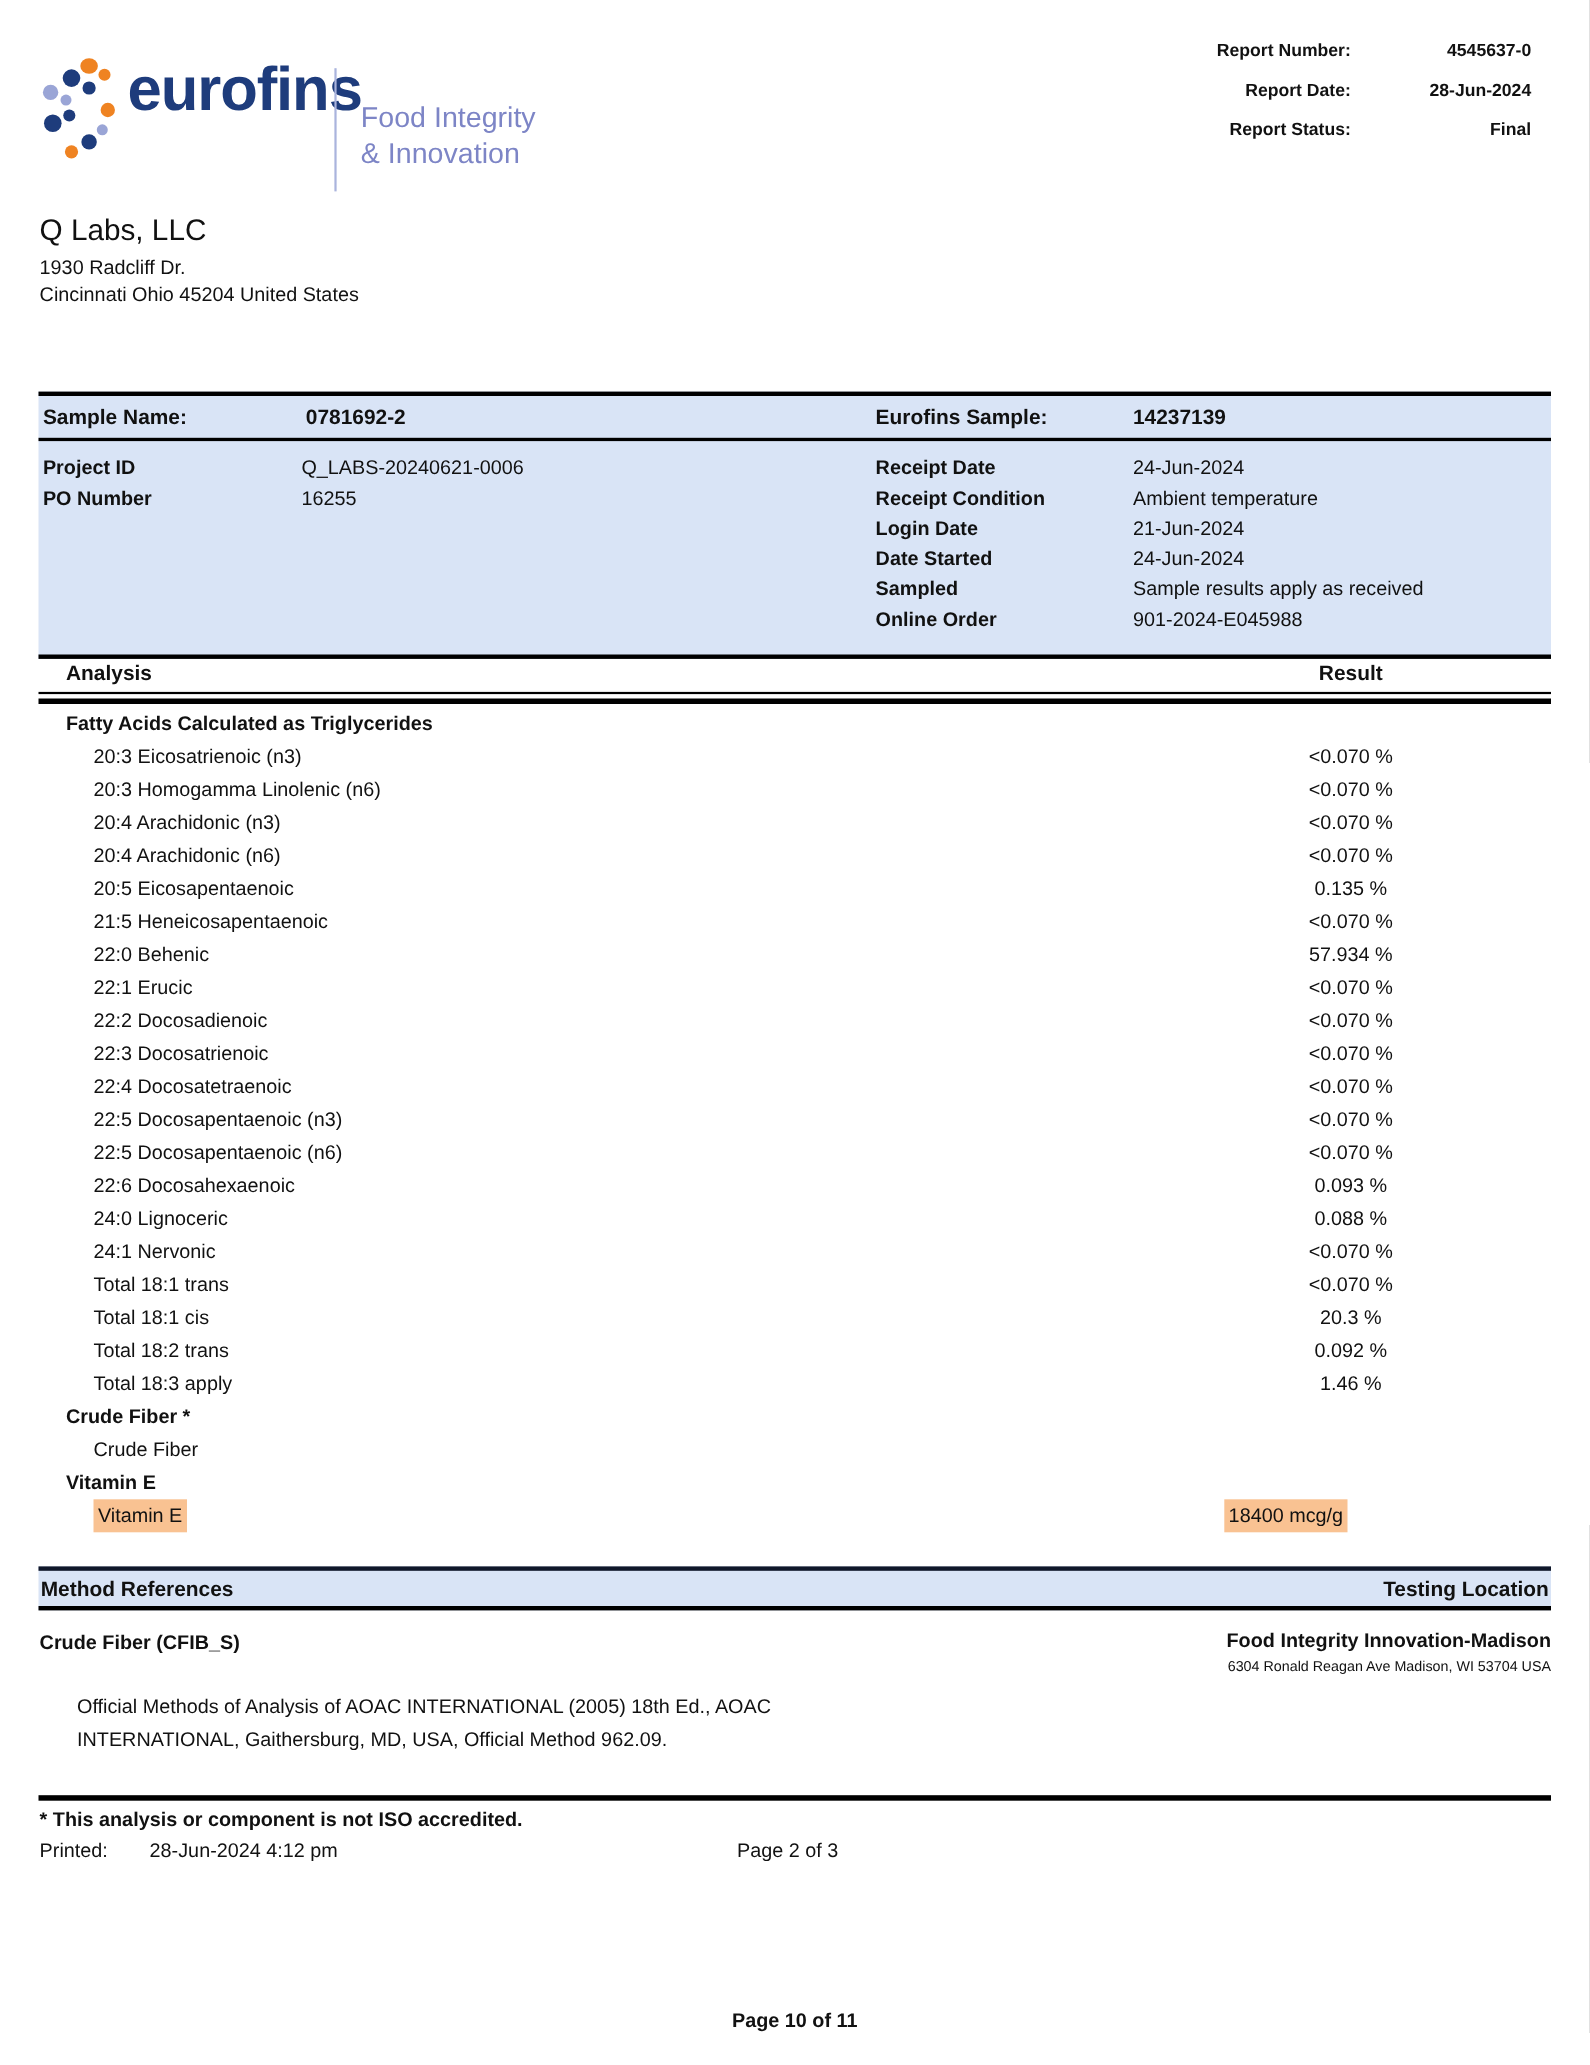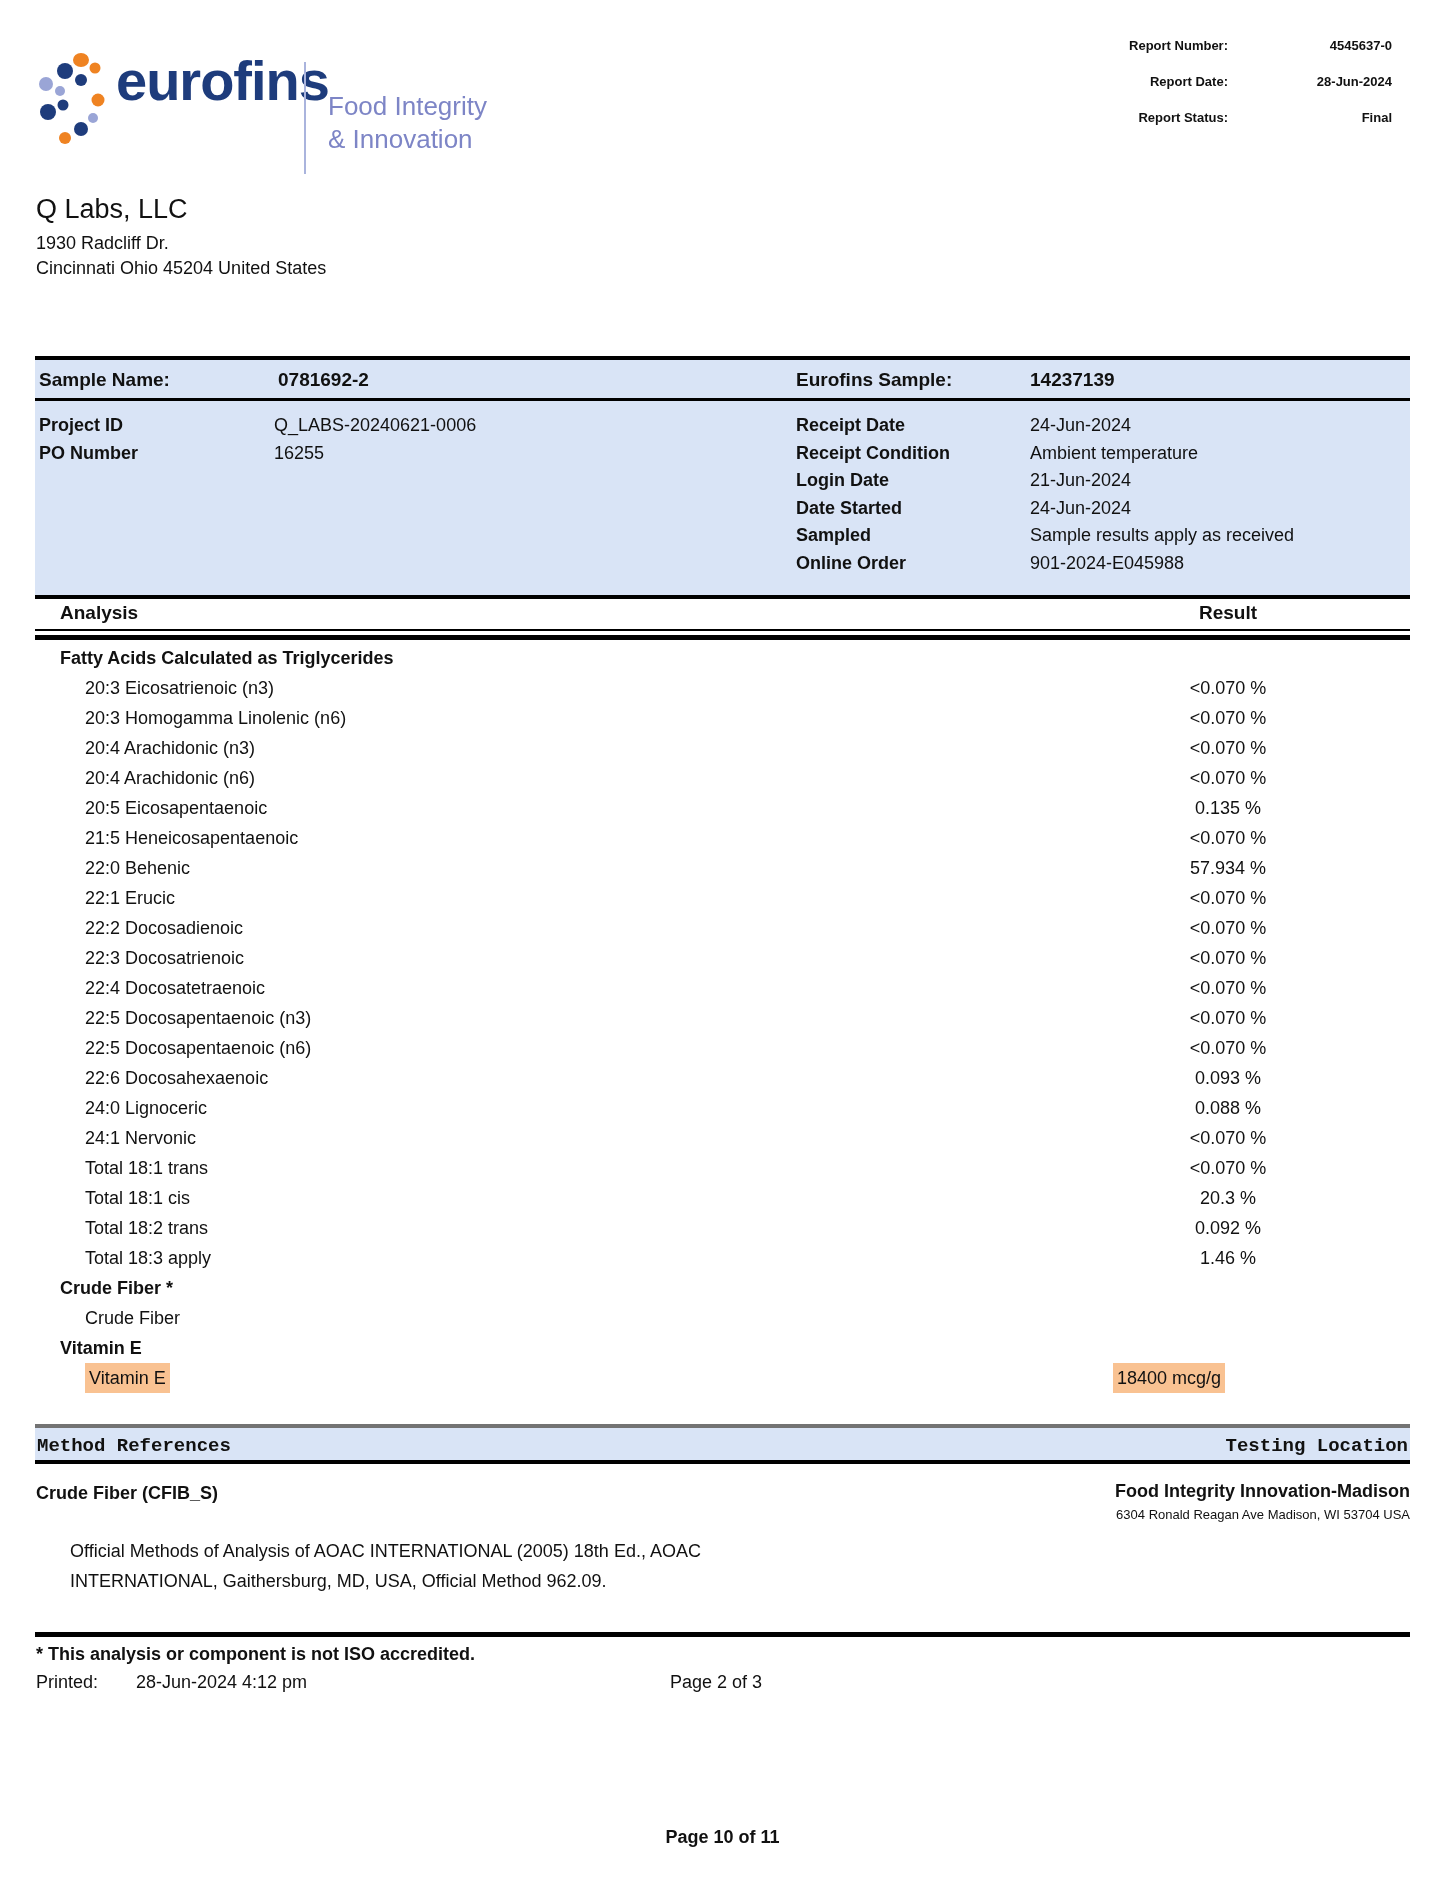--- a/index.html
+++ b/index.html
@@ -19,21 +19,21 @@
     overflow:hidden;
   }
   
   .logo-block{position:absolute;left:36px;top:40px;}
   .logo-icon{position:absolute;left:0;top:8px;width:72px;height:100px;}
   .brand-text{position:absolute;left:80px;top:8px;font-size:56px;font-weight:bold;color:var(--navy);letter-spacing:-1px;}
   .logo-divider{position:absolute;left:268px;top:22px;width:2px;height:112px;background:var(--divider);}
   .division-text{position:absolute;left:292px;top:50px;font-size:26px;font-weight:normal;color:var(--periwinkle);line-height:33px;white-space:nowrap;}
   
   .report-info{position:absolute;right:53px;top:38px;width:560px;}
-  .report-row{position:relative;height:36px;font-size:13px;font-weight:bold;}
+  .report-row{position:relative;height:36px;font-size:16px;font-weight:bold;}
   .report-row .lbl{position:absolute;right:164px;white-space:nowrap;}
   .report-row .val{position:absolute;right:0;white-space:nowrap;}
   
   .doc-title{position:absolute;left:0;top:156px;width:100%;text-align:center;font-size:29px;font-weight:bold;}
   .client-name{position:absolute;left:36px;top:194px;font-size:27px;}
   .client-addr1{position:absolute;left:36px;top:233px;font-size:18px;}
   .client-addr2{position:absolute;left:36px;top:258px;font-size:18px;}
   
   .sample-section{position:absolute;left:35px;top:356px;width:1375px;background:var(--band-blue);
     border-top:4px solid #000;border-bottom:4px solid #000;}
@@ -55,21 +55,21 @@
   .rule-thick{position:absolute;left:35px;top:635px;width:1375px;height:5px;background:#000;}
   .analysis-body{position:absolute;left:35px;top:643px;width:1375px;font-size:18px;}
   .section-heading{position:relative;height:30px;line-height:30px;padding-left:25px;font-weight:bold;white-space:nowrap;}
   .analysis-row{position:relative;height:30px;line-height:30px;}
   .analysis-row .nm{position:absolute;left:50px;white-space:nowrap;}
   .analysis-row .rs{position:absolute;left:1008px;width:370px;text-align:center;white-space:nowrap;}
   .analysis-row.hl .nm,.analysis-row.hl .rs{background:var(--highlight);padding:0 4px;}
   .analysis-row.hl .rs{width:auto;left:auto;right:185px;}
   
   .method-banner{position:absolute;left:35px;top:1424px;width:1375px;height:40px;background:var(--band-blue);
-    border-top:4px solid #737373;border-bottom:4px solid #000;font-size:19px;font-weight:bold;font-family:Liberation Mono, monospace;}
+    border-top:4px solid #0f172a;border-bottom:4px solid #000;font-size:19px;font-weight:bold;}
   .method-banner .mleft{position:absolute;left:2px;top:7px;}
   .method-banner .mright{position:absolute;right:2px;top:7px;}
   .method-name{position:absolute;left:36px;top:1483px;font-size:18px;font-weight:bold;}
   .location-name{position:absolute;right:35px;top:1481px;font-size:18px;font-weight:bold;text-align:right;}
   .location-addr{position:absolute;right:35px;top:1507px;font-size:13px;text-align:right;}
   .method-reference{position:absolute;left:70px;top:1536px;width:780px;font-size:18px;line-height:30px;}
   
   .footer-rule{position:absolute;left:35px;top:1632px;width:1375px;height:5px;background:#000;}
   .iso-note{position:absolute;left:36px;top:1644px;font-size:18px;font-weight:bold;}
   .printed-row{position:absolute;left:36px;top:1672px;width:1375px;height:24px;font-size:18px;}

